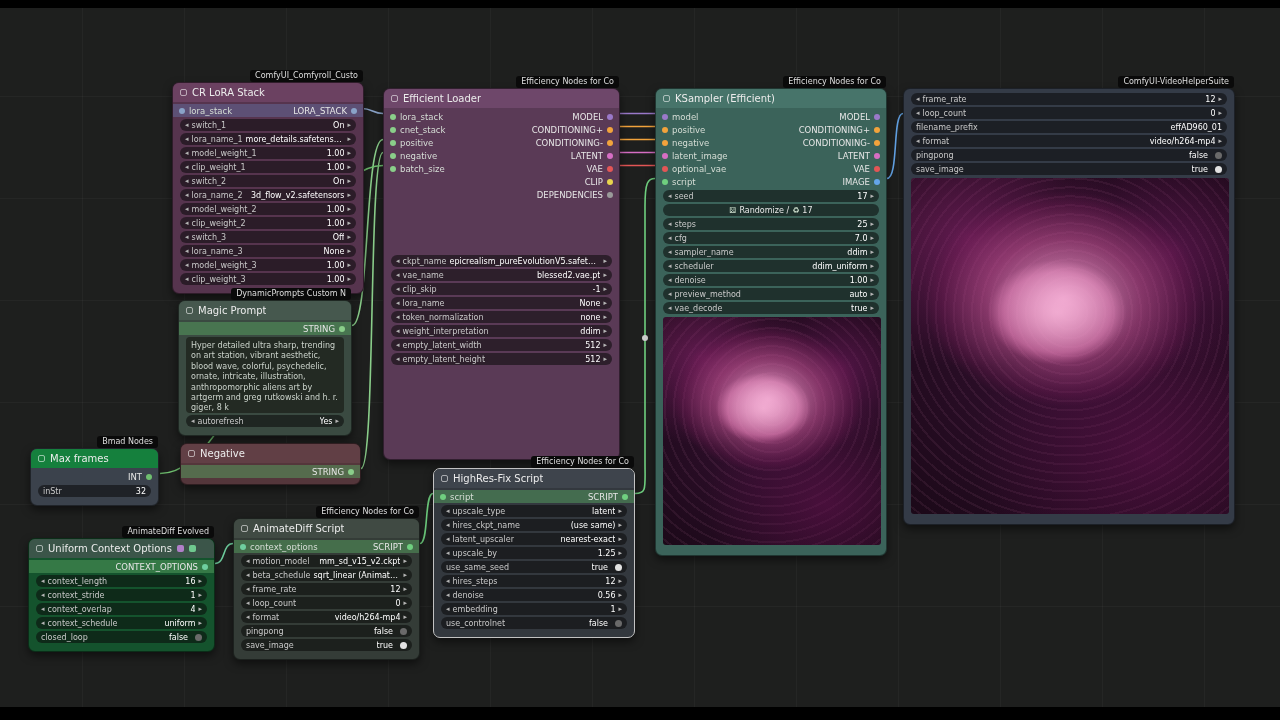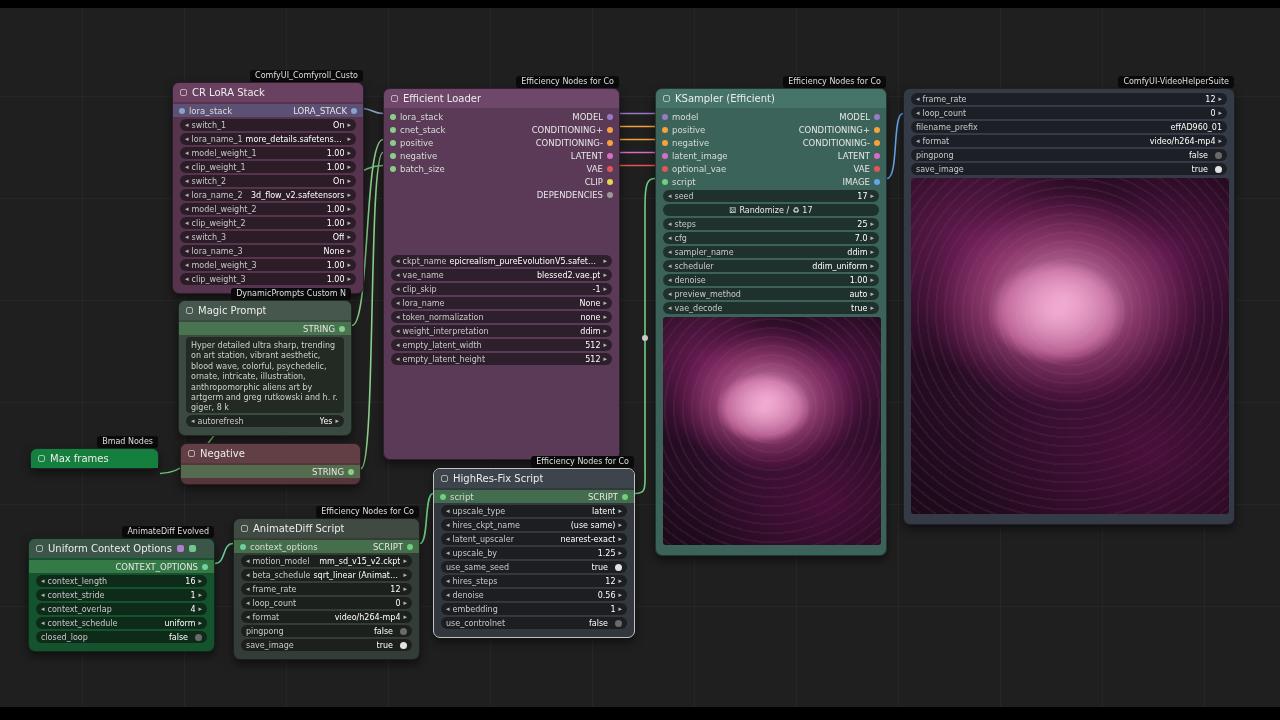--- a/index.html
+++ b/index.html
@@ -495,20 +495,32 @@
         </div>
     </div>
   </div>
 
   <div class="node n-max" style="left:30px;top:448px;width:129px">
     <div class="badge">Bmad Nodes</div>
     <div class="nheader">
         <span class="collapse"></span>
         <span class="ntitle">Max frames</span>
       </div>
+    <div class="nbody">
+      <div class="srow">
+        <span class="sout">
+            <span>INT</span>
+            <span class="dot" style="background:var(--int)"></span>
+          </span>
+      </div>
+      <div class="widget">
+          <span class="wl">inStr</span>
+          <span class="wv">32</span>
+        </div>
+    </div>
   </div>
 
   <div class="node n-neg" style="left:180px;top:443px;width:181px">
     <div class="nheader">
         <span class="collapse"></span>
         <span class="ntitle">Negative</span>
       </div>
     <div class="nbody">
       <div class="srow band-green">
         <span class="sout">

